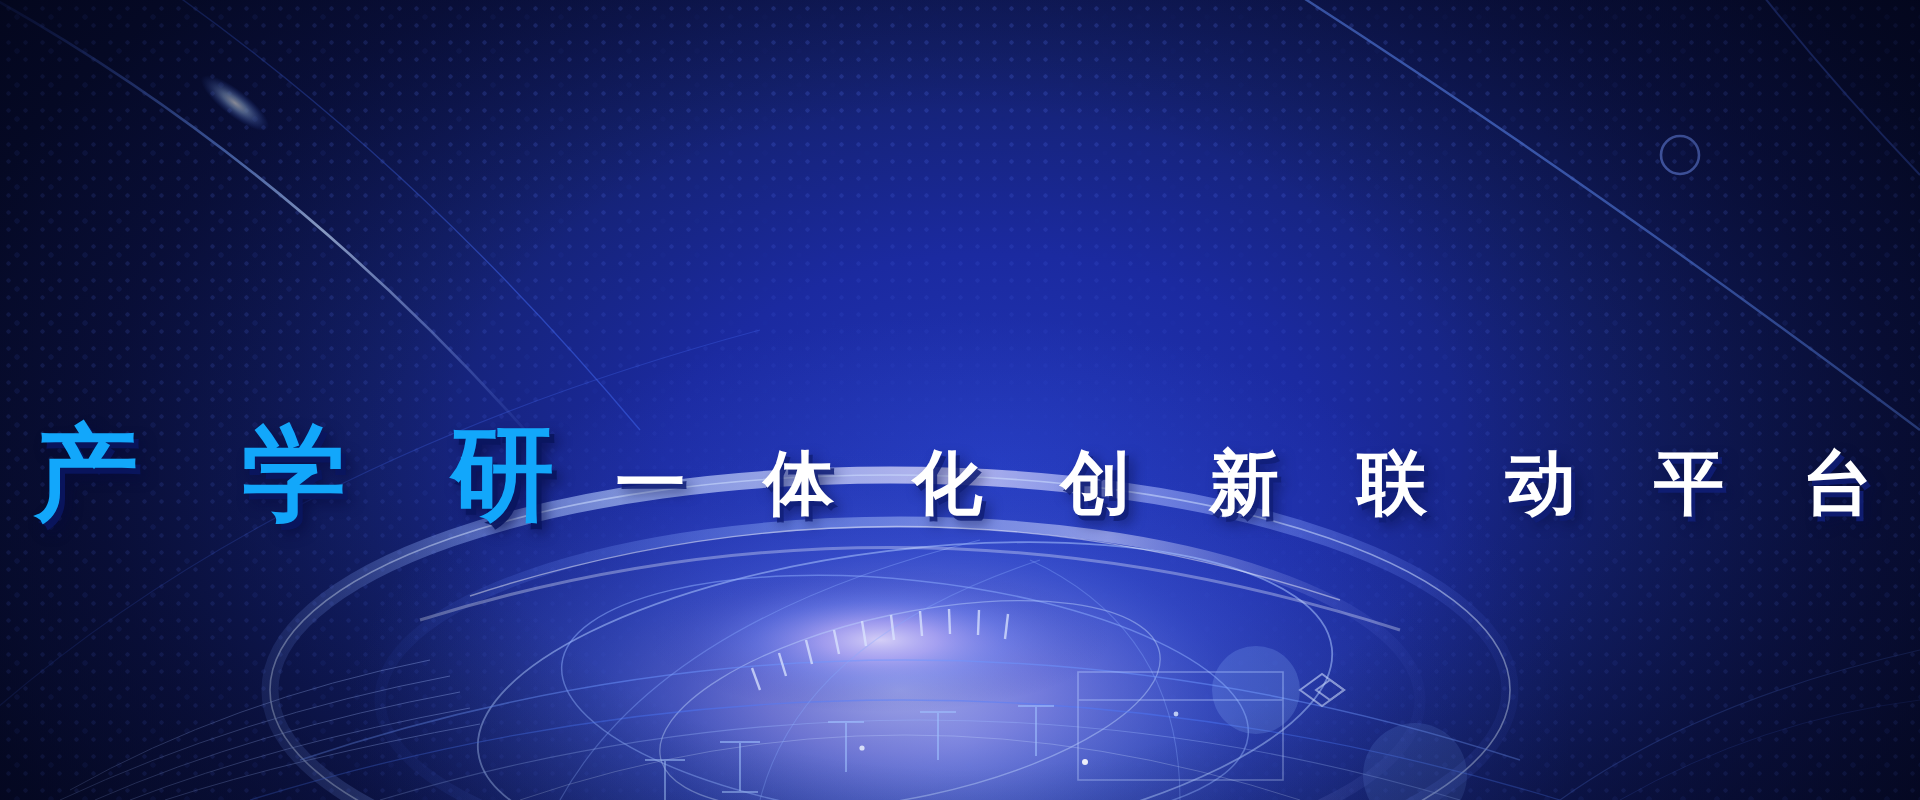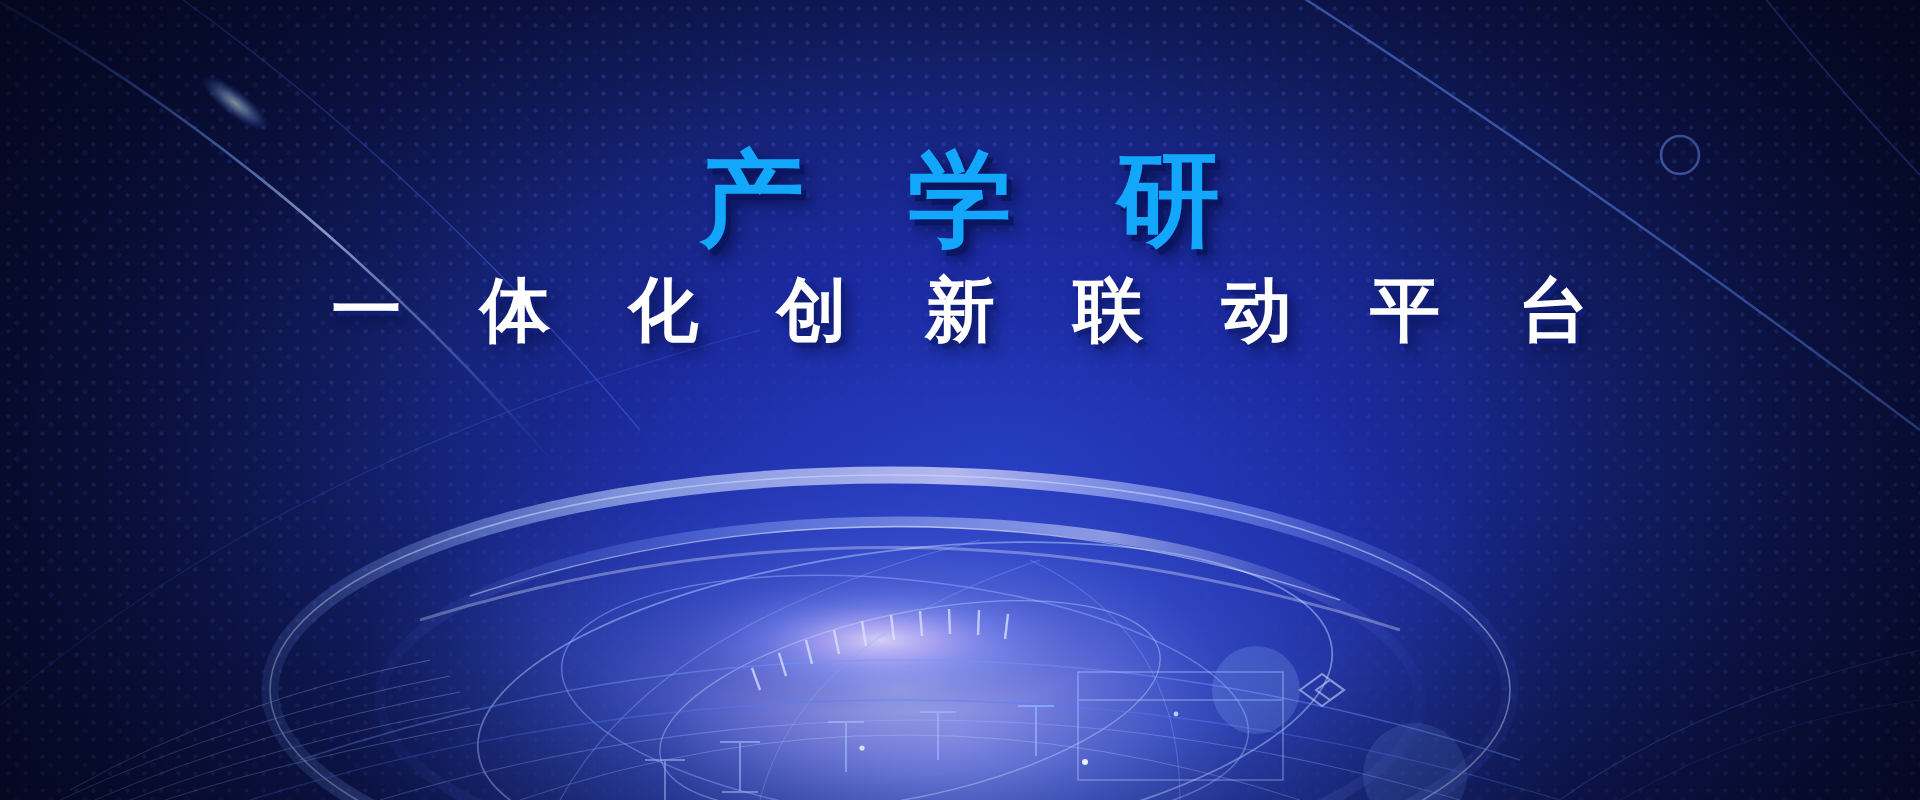--- a/index.html
+++ b/index.html
@@ -39,21 +39,21 @@
   .vignette{
     position:absolute;inset:0;pointer-events:none;
     background:radial-gradient(ellipse 1250px 820px at 50% 55%, rgba(0,0,0,0) 40%, rgba(3,6,30,.55) 78%, rgba(2,4,22,.88) 100%);
   }
 
   .svglayer{position:absolute;inset:0;width:1920px;height:800px;pointer-events:none;}
 
   
   .content{
     position:absolute;inset:0;
-    display:flex;flex-direction:column;align-items:center;
+    display:flex;flex-direction:row;align-items:center;
     padding-top:146px;
     z-index:12;
   }
 
   .title-cn{
     font-family:"DejaVu Sans","Liberation Sans",sans-serif;
     font-weight:700;
     font-size:104px;
     line-height:1.02;
     letter-spacing:34px;

